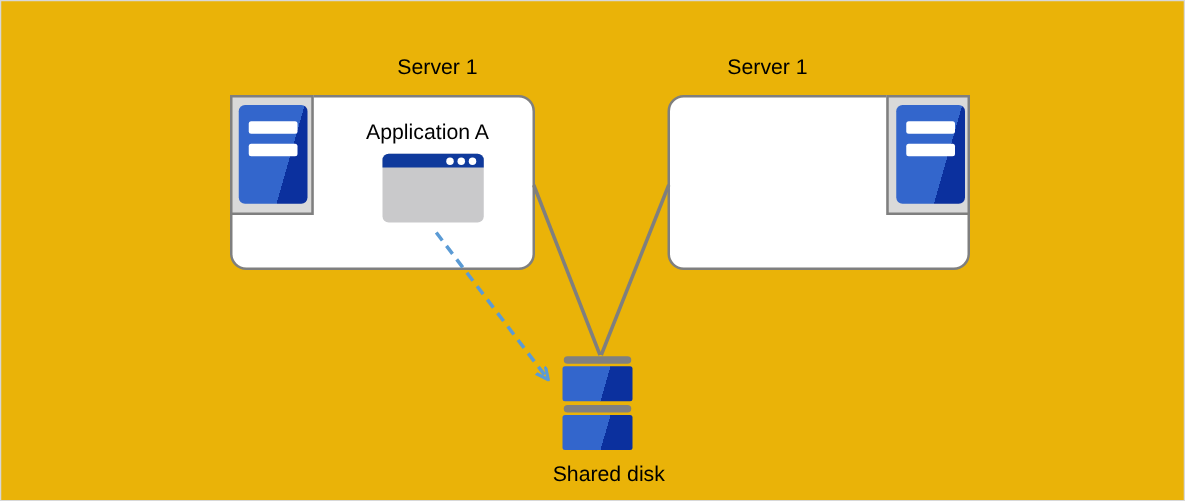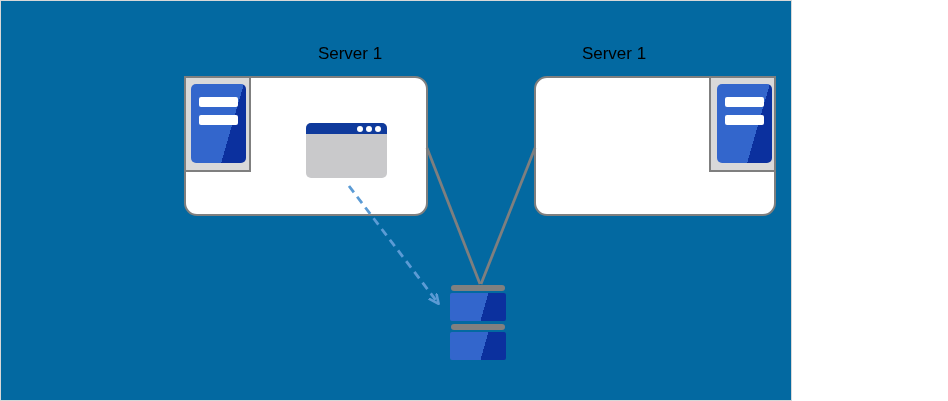--- a/index.html
+++ b/index.html
@@ -1,18 +1,18 @@
 <!DOCTYPE html>
 <html style="--canvas-border: #d8d8d8; --line-gray: #7f7f7f; --container-gray: #d9d9d9; --accent-light: #3366cc; --accent-dark: #0b309e; --titlebar-blue: #0f3a9c; --window-gray: #c9c9cb; --disk-gray: #808080; --arrow-blue: #5b9bd5;"><head>
 <meta charset="utf-8">
 <style>
   html,body { margin:0; padding:0; background:#fff; }
   .canvas {
-    position:relative; width:792px; height:401px;
-    background:#0369a1;
+    position:relative; width:948px; height:401px;
+    background:#eab308;
     border:1px solid var(--canvas-border,#d8d8d8);
     box-sizing:border-box;
     font-family:"Liberation Sans", sans-serif;
     color:#000;
     overflow:hidden;
   }
   .node-label {
     position:absolute; font-size:17px; line-height:18px;
     white-space:nowrap; transform:translateX(-50%);
   }
@@ -65,20 +65,21 @@
 
   <div class="node-label" style="left:349px; top:44px;">Server 1</div>
   <div class="server-box" style="left:183px; top:75px;"></div>
   <div class="icon-frame" style="left:183px; top:75px;">
     <div class="tower" style="left:5px; top:6px;">
       <div class="tower-bar b1"></div>
       <div class="tower-bar b2"></div>
     </div>
   </div>
 
+  <div class="node-label" style="left:341px; top:96px;">Application A</div>
   <div class="window">
     <div class="window-titlebar">
       <span class="window-dot" style="left:51px;"></span>
       <span class="window-dot" style="left:60px;"></span>
       <span class="window-dot" style="left:69px;"></span>
     </div>
   </div>
 
   <div class="node-label" style="left:613px; top:44px;">Server 1</div>
   <div class="server-box" style="left:533px; top:75px; width:242px;"></div>
@@ -97,14 +98,15 @@
     </defs>
     <line x1="426" y1="147" x2="479" y2="283" style="stroke:var(--line-gray); stroke-width:2.8"></line>
     <line x1="534" y1="147" x2="480" y2="283" style="stroke:var(--line-gray); stroke-width:2.8"></line>
     <path d="M348,185 L437,302" style="fill:none; stroke:var(--arrow-blue); stroke-width:2.8; stroke-dasharray:8 5.5" marker-end="url(#open-arrow)"></path>
   </svg>
 
   <div class="disk-bar" style="left:450px; top:284px;"></div>
   <div class="disk-box" style="left:449px; top:292px;"></div>
   <div class="disk-bar" style="left:450px; top:323px;"></div>
   <div class="disk-box" style="left:449px; top:331px;"></div>
+  <div class="node-label" style="left:486px; top:370px;">Shared disk</div>
 
 </div>
 
 </body></html>

